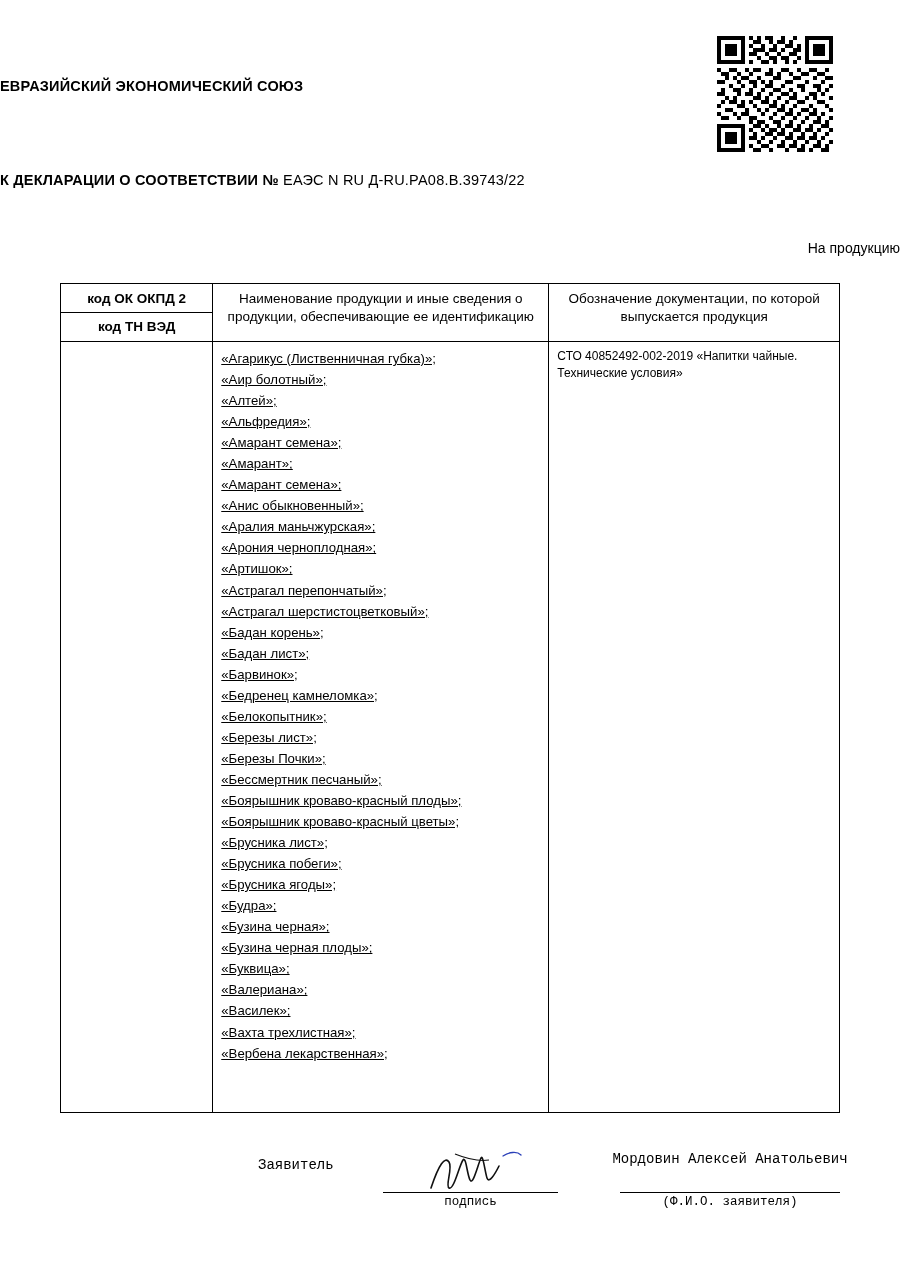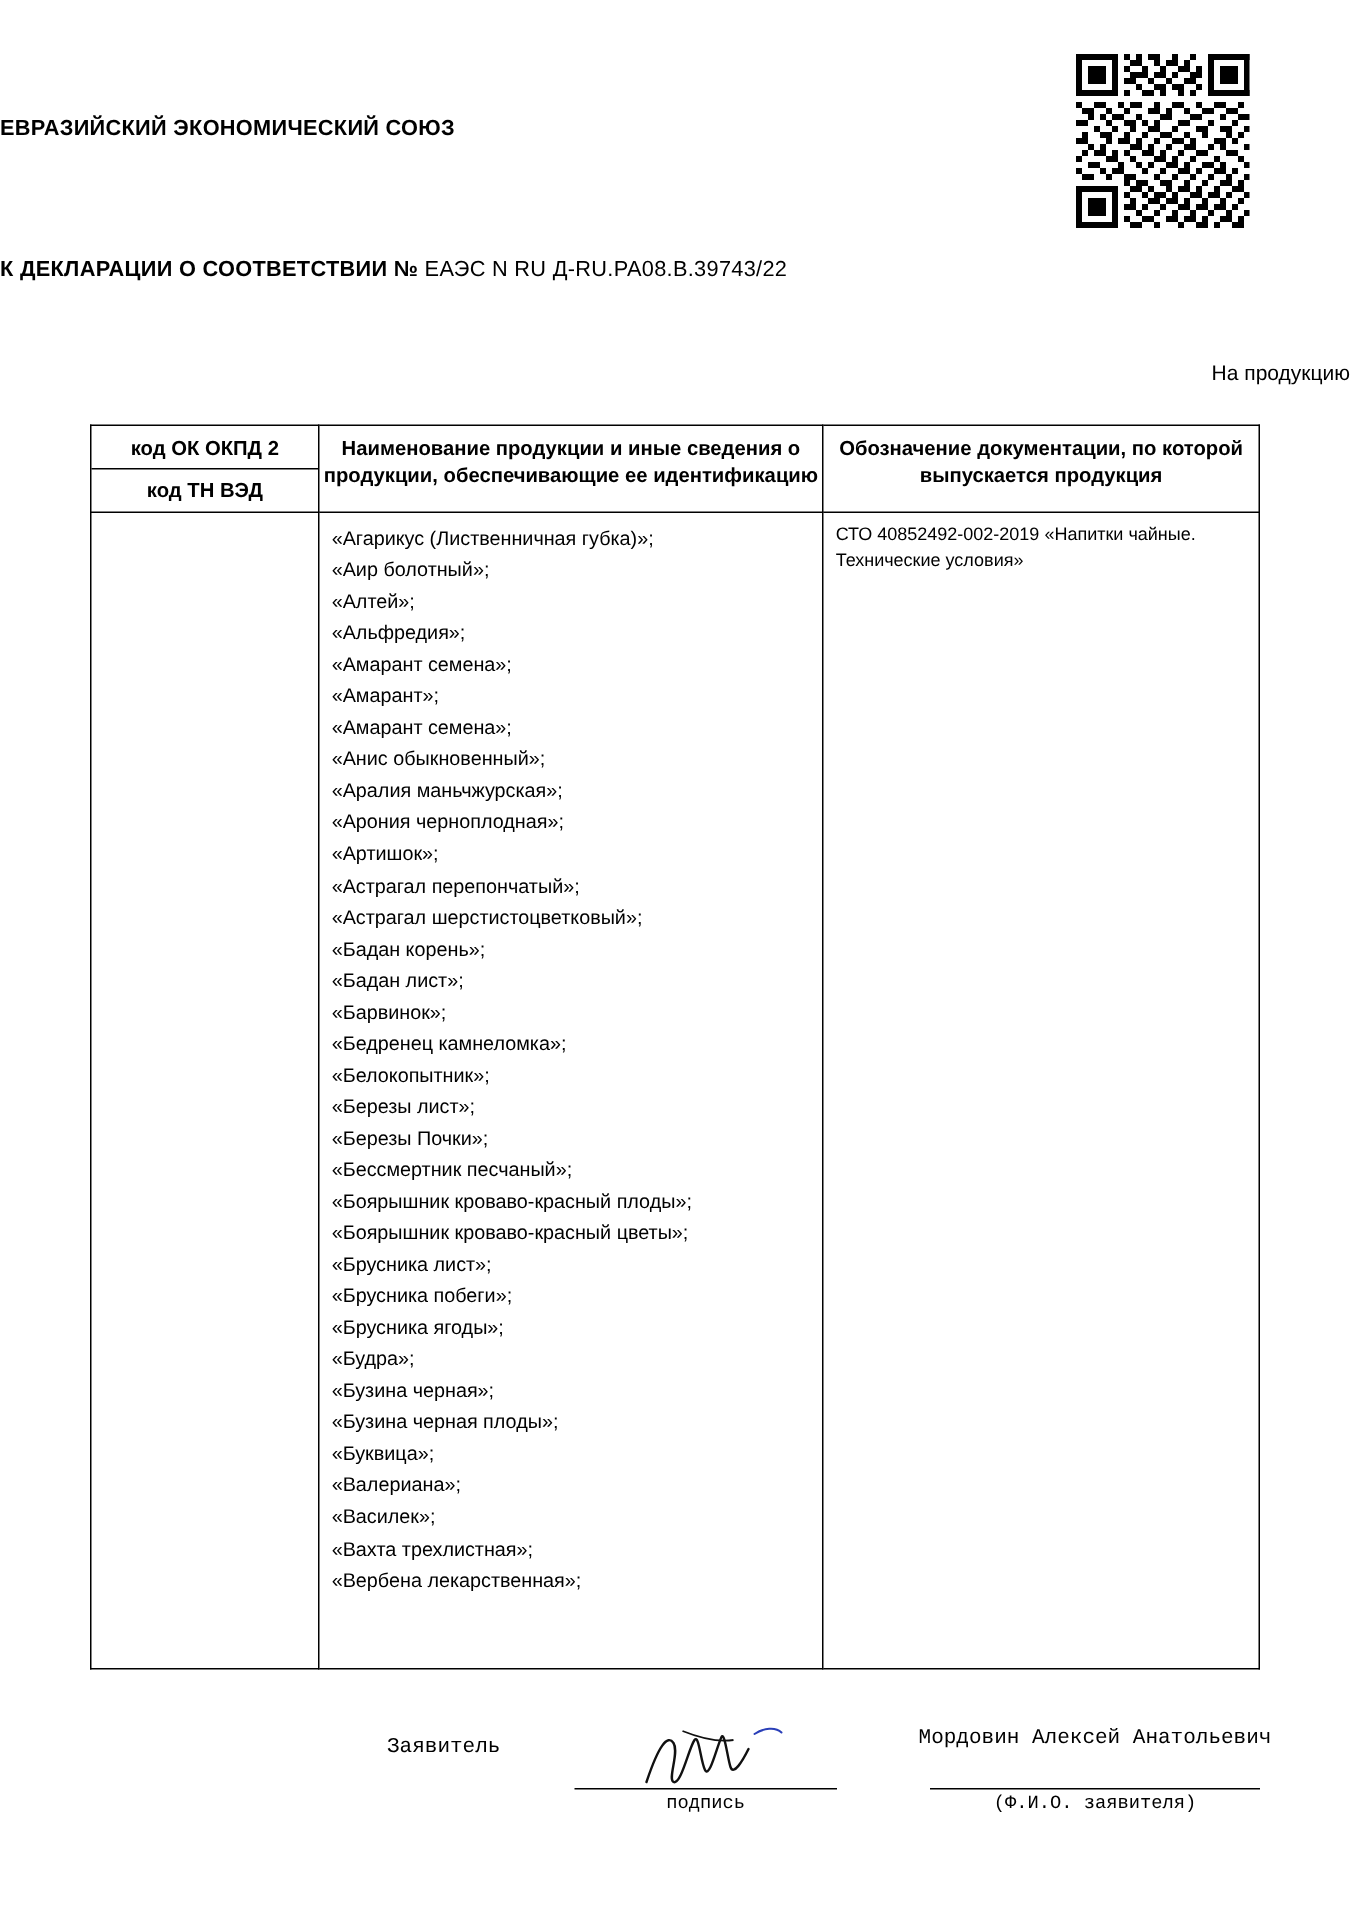--- a/index.html
+++ b/index.html
@@ -108,21 +108,21 @@
     border: 1px solid #000;
     vertical-align: top;
     background: transparent;
   }
   .col1 { width: 158px; }
   .col2 { width: 330px; }
   .col3 { width: 292px; }
 
   .th-cell {
     text-align: center;
-    font-weight: bold;
+    font-weight: normal;
     font-size: 13.5px;
     padding: 6px 0;
     line-height: 1.32;
   }
   .th-split { padding: 0; }
   .th-split .top {
     padding: 7px 4px 6px;
     text-align: center;
     font-weight: bold;
     font-size: 13.5px;
@@ -134,21 +134,21 @@
     font-weight: bold;
     font-size: 13.5px;
   }
 
   .body-row td { height: 760px; }
   .prod-list {
     padding: 6px 4px 4px 8px;
     font-size: 13.2px;
     line-height: 1.595;
   }
-  .prod-list .it { white-space: nowrap; }
+  .prod-list .it { white-space: nowrap; text-decoration: underline; }
   .doc-cell {
     padding: 6px 6px 4px 8px;
     font-size: 12px;
     line-height: 1.42;
   }
 
   
   .footer {
     position: absolute;
     left: 0;

